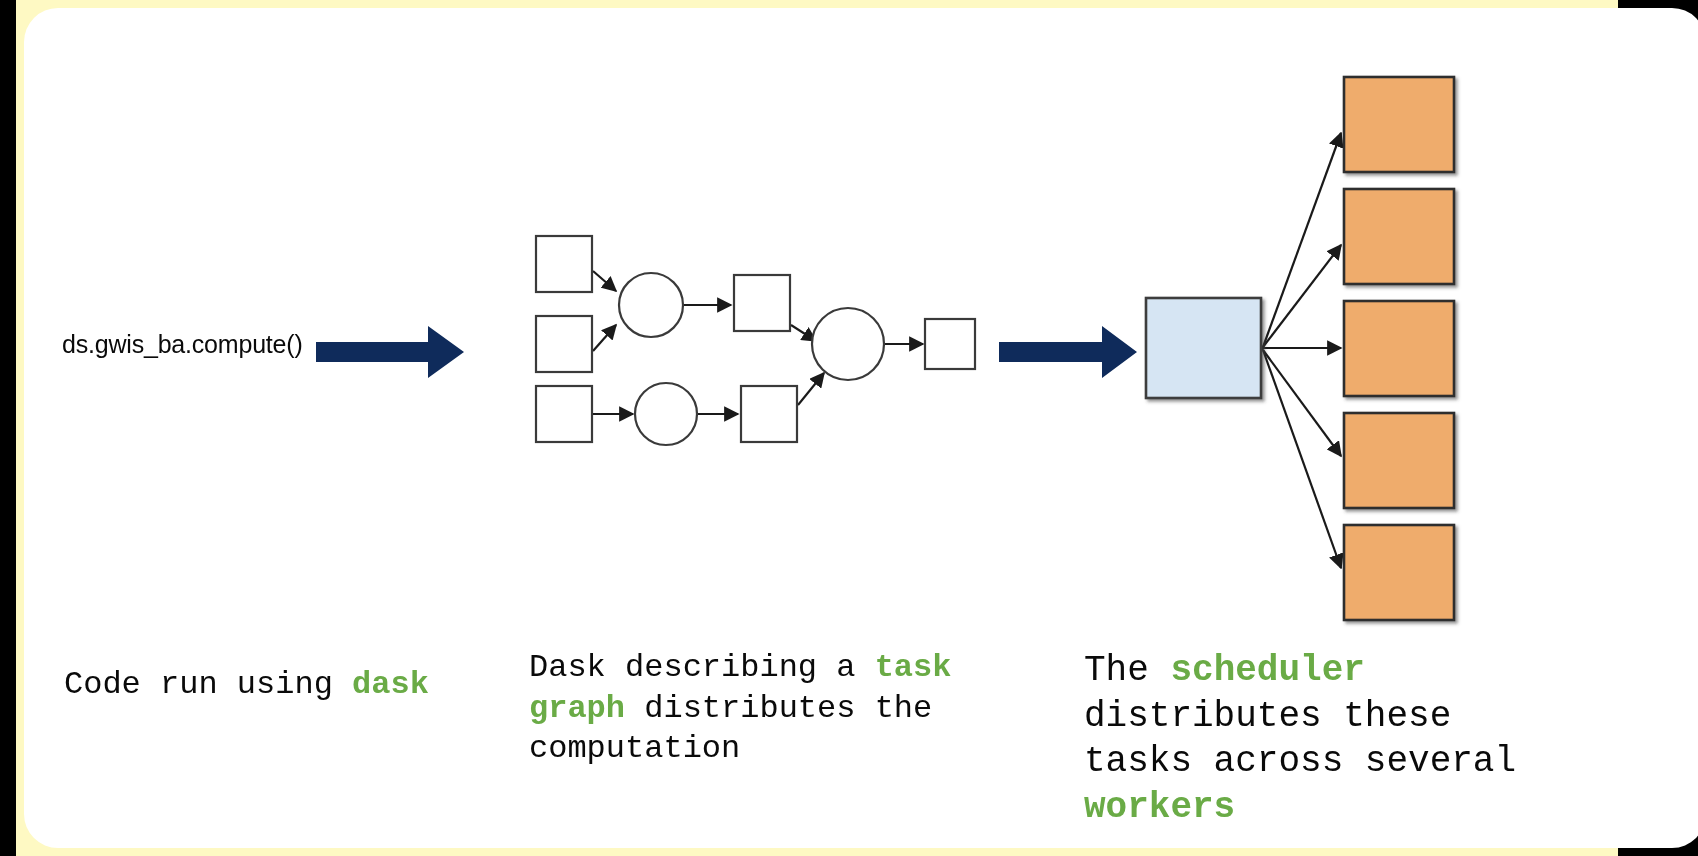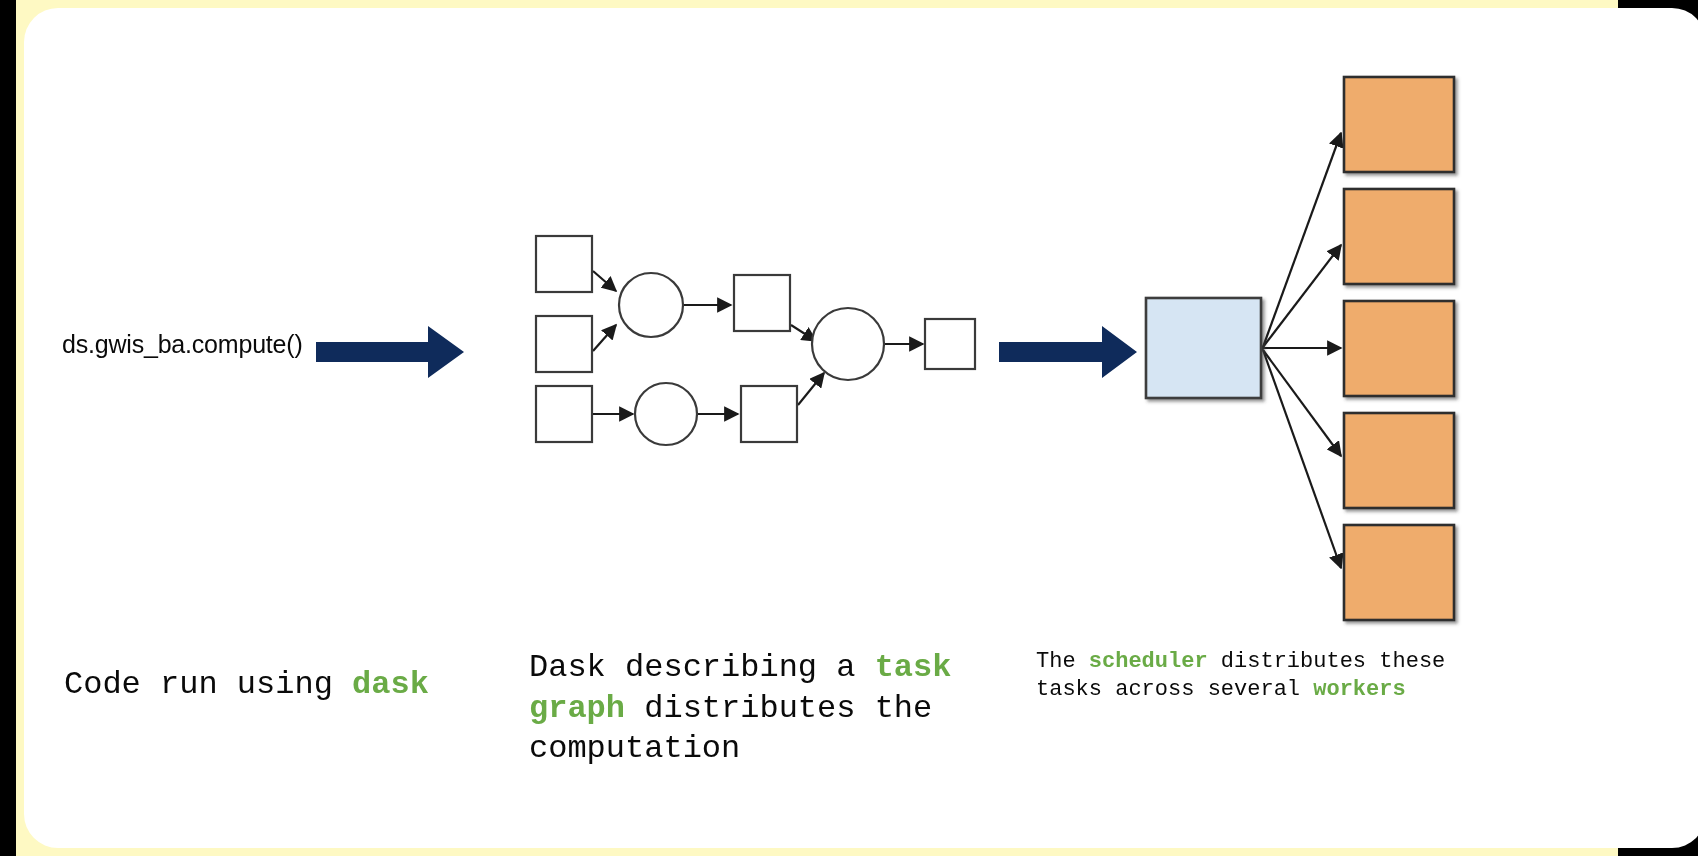--- a/index.html
+++ b/index.html
@@ -61,24 +61,24 @@
     width: 420px;
     font-size: 32px;
   }
   #caption-graph {
     left: 505px;
     top: 640px;
     width: 470px;
     font-size: 32px;
   }
   #caption-scheduler {
-    left: 1012px;
+    left: 1060px;
     top: 640px;
     width: 470px;
-    font-size: 22px;
+    font-size: 36px;
   }
 
   
   #task-graph-svg, #cluster-svg {
     position: absolute;
     overflow: visible;
   }
   #task-graph-svg { left: 495px; top: 205px; }
   #cluster-svg    { left: 1110px; top: 55px; }
 

